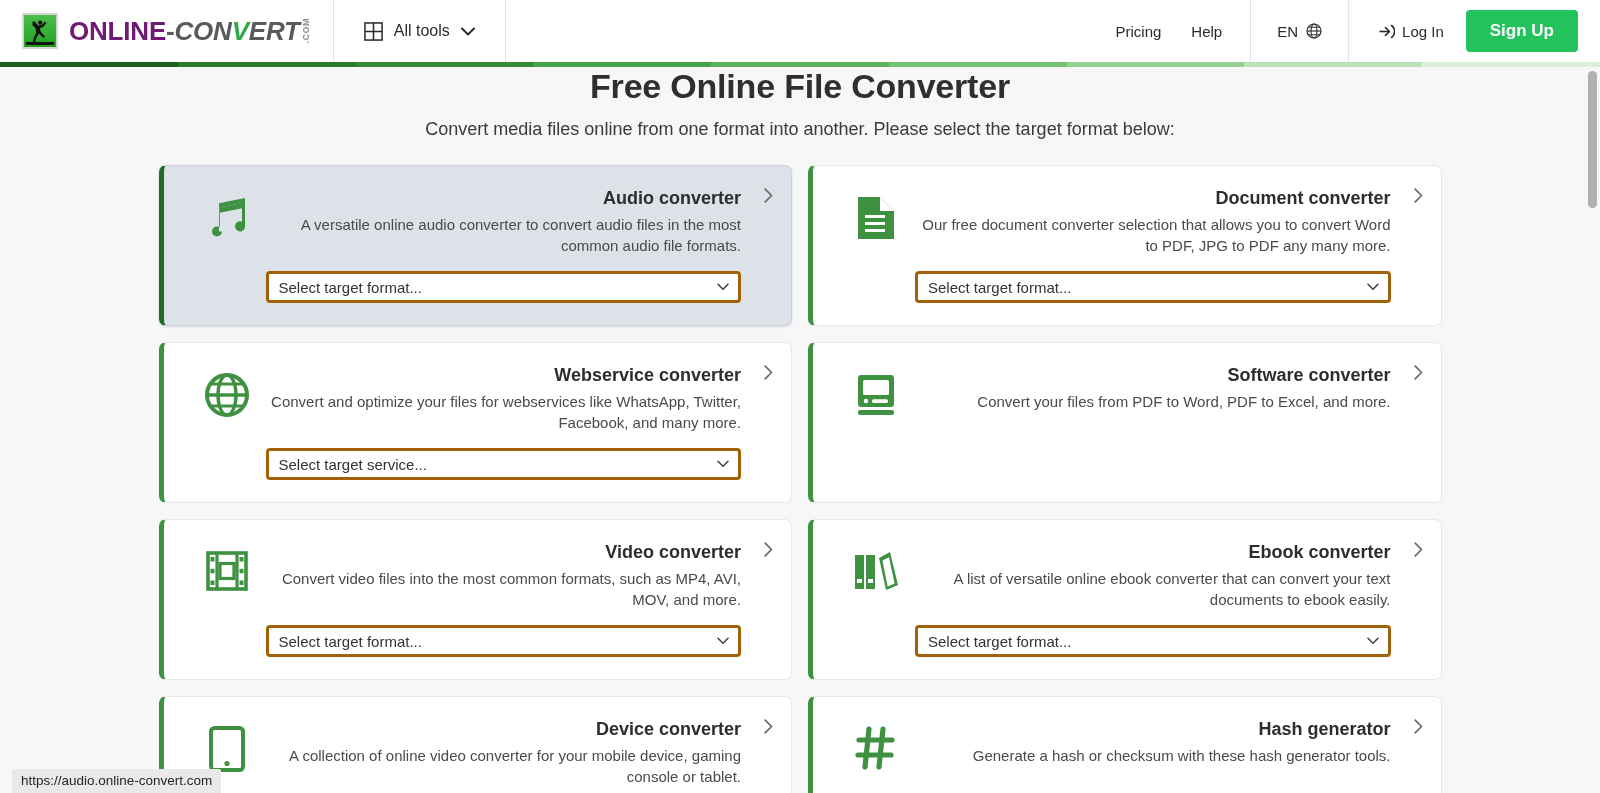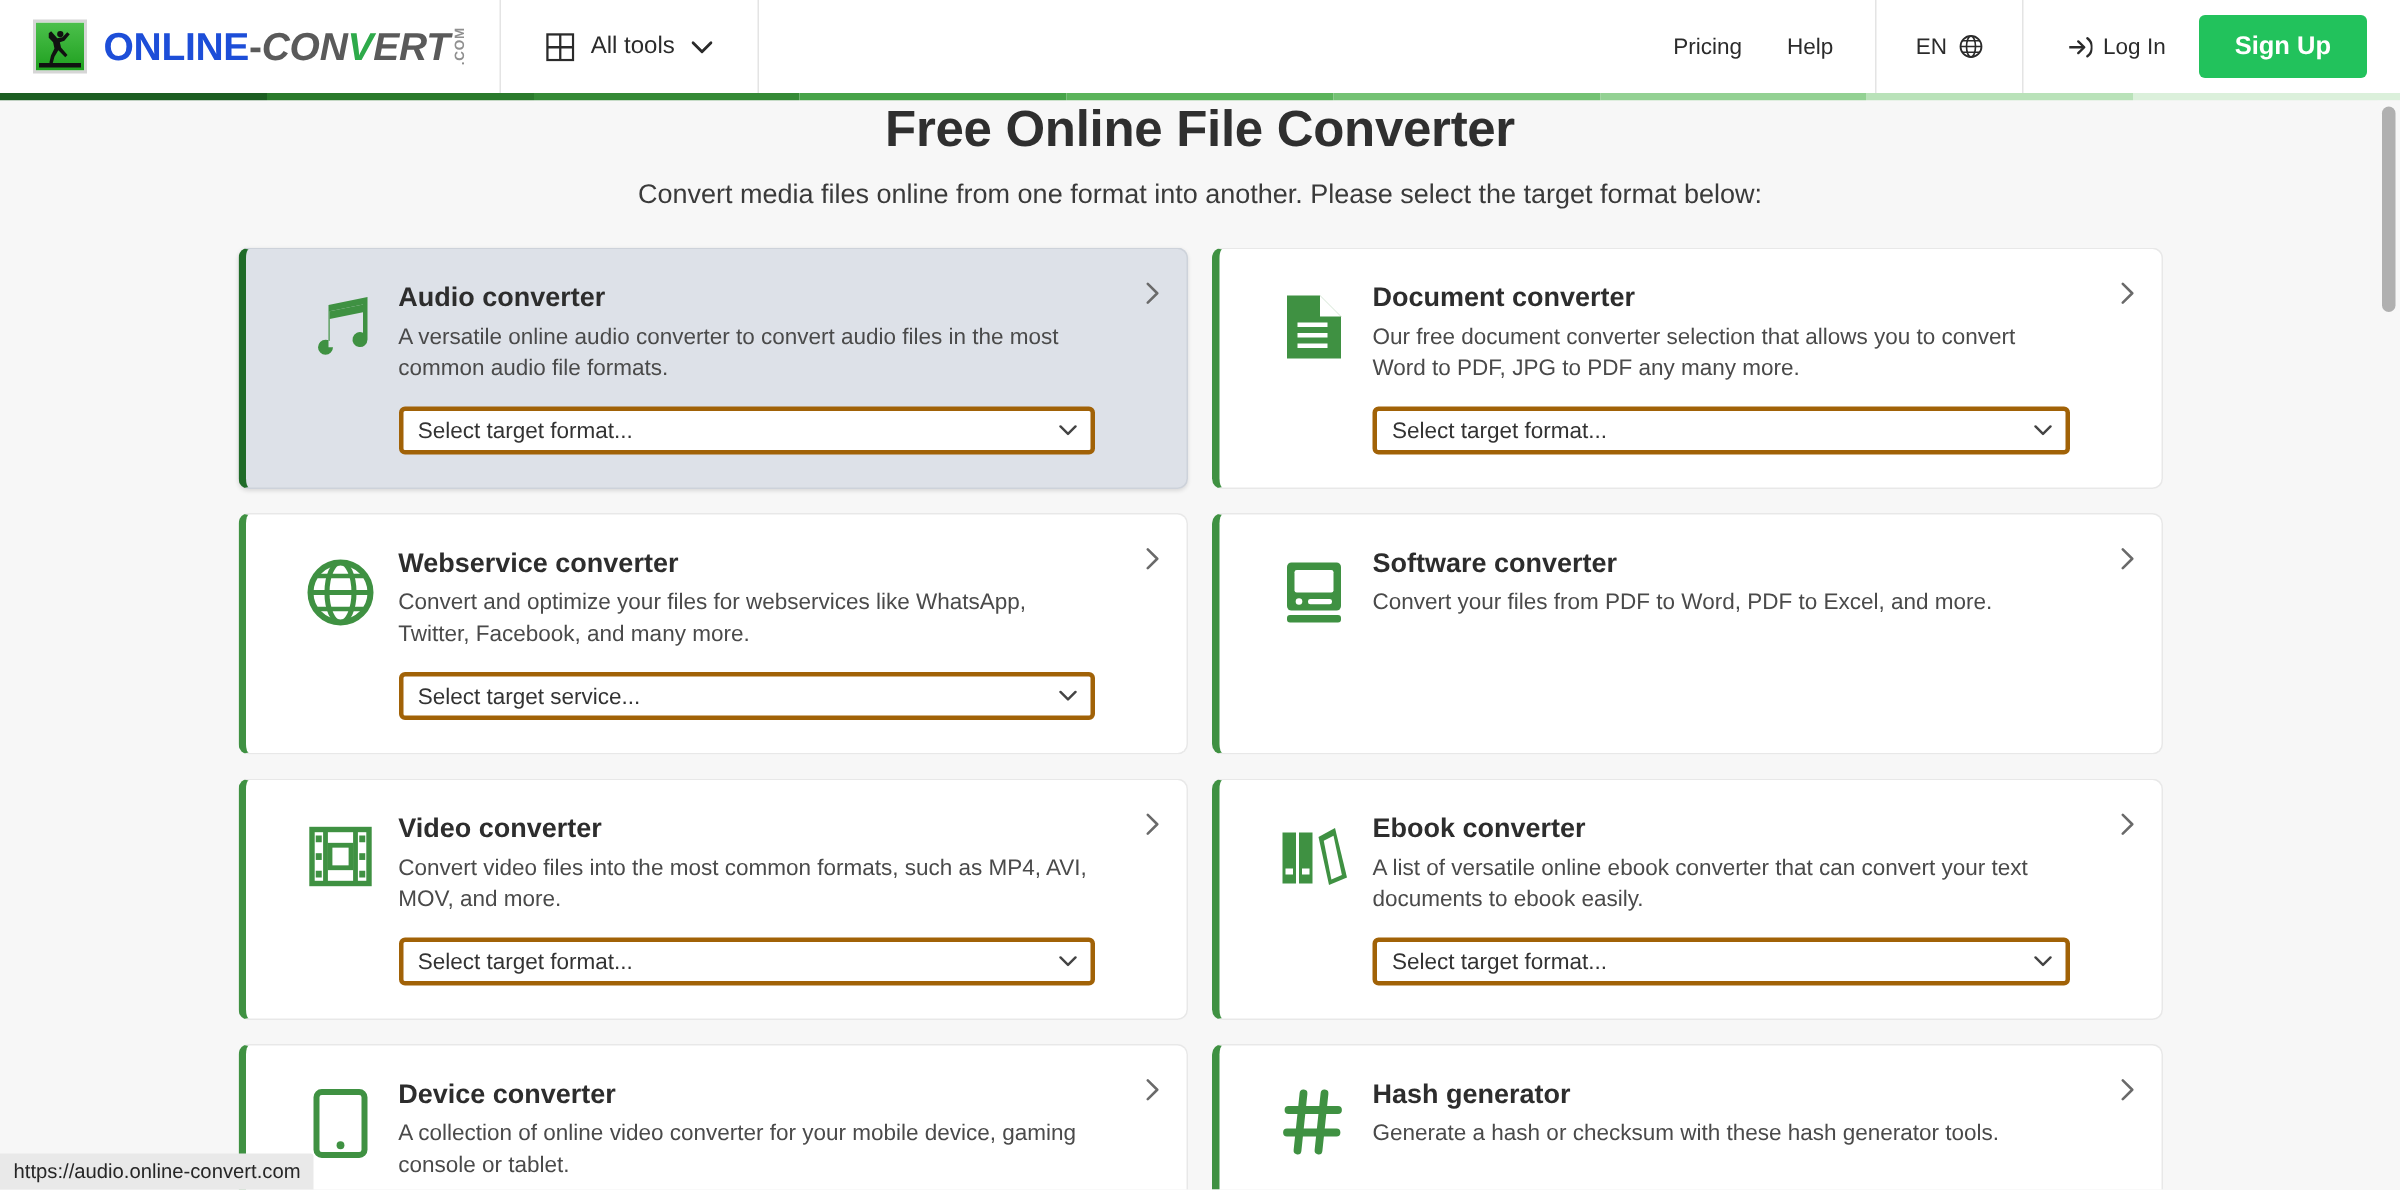--- a/index.html
+++ b/index.html
@@ -38,21 +38,21 @@
   .logo-mark svg { position: absolute; left: 0; top: 0; }
   .logo-text {
     margin-left: 11px;
     font-size: 26px;
     font-weight: bold;
     letter-spacing: -0.2px;
     display: flex;
     align-items: flex-end;
     line-height: 1;
   }
-  .lt-a { color: #1d4ed8; }
+  .lt-a { color: #701a75; }
   .lt-dash { color: #5a5a5a; }
   .lt-b { color: #5a5a5a; font-style: italic; }
   .lt-v { color: #2eaa4a; font-style: italic; }
   .lt-c { color: #5a5a5a; font-style: italic; }
   .lt-com {
     color: #8f8f8f;
     font-size: 9px;
     font-weight: bold;
     writing-mode: vertical-rl;
     transform: rotate(180deg);
@@ -166,25 +166,26 @@
     column-gap: 16px;
     row-gap: 16px;
   }
 
   .card {
     position: relative;
     background: #ffffff;
     border: 1px solid #e8e8e8;
     border-left: 5px solid #3f9142;
     border-radius: 7px;
-    padding: 21px 35px 22px 24px;
+    padding: 21px 24px 22px 24px;
     display: flex;
     gap: 0;
     min-height: 144px;
     cursor: pointer;
+    text-align: right;
   }
   .card.hover {
     background: #dde1e8;
     border-color: #cdd2da;
     border-left: 5px solid #1f6b28;
     box-shadow: 0 1px 3px rgba(0,0,0,0.12);
   }
   .card-icon {
     width: 78px;
     flex: 0 0 78px;
@@ -252,21 +253,21 @@
     top: 4px;
     width: 9px;
     height: 137px;
     background: #b0b0b0;
     border-radius: 5px;
   }
 
   
   .status-bar {
     position: absolute;
-    left: 0;
+    left: 12px;
     bottom: 0;
     background: #e9e9e9;
     color: #262626;
     font-size: 13.5px;
     padding: 4px 9px 5px 9px;
     border-top-right-radius: 2px;
     z-index: 30;
   }
 </style>
 </head>

